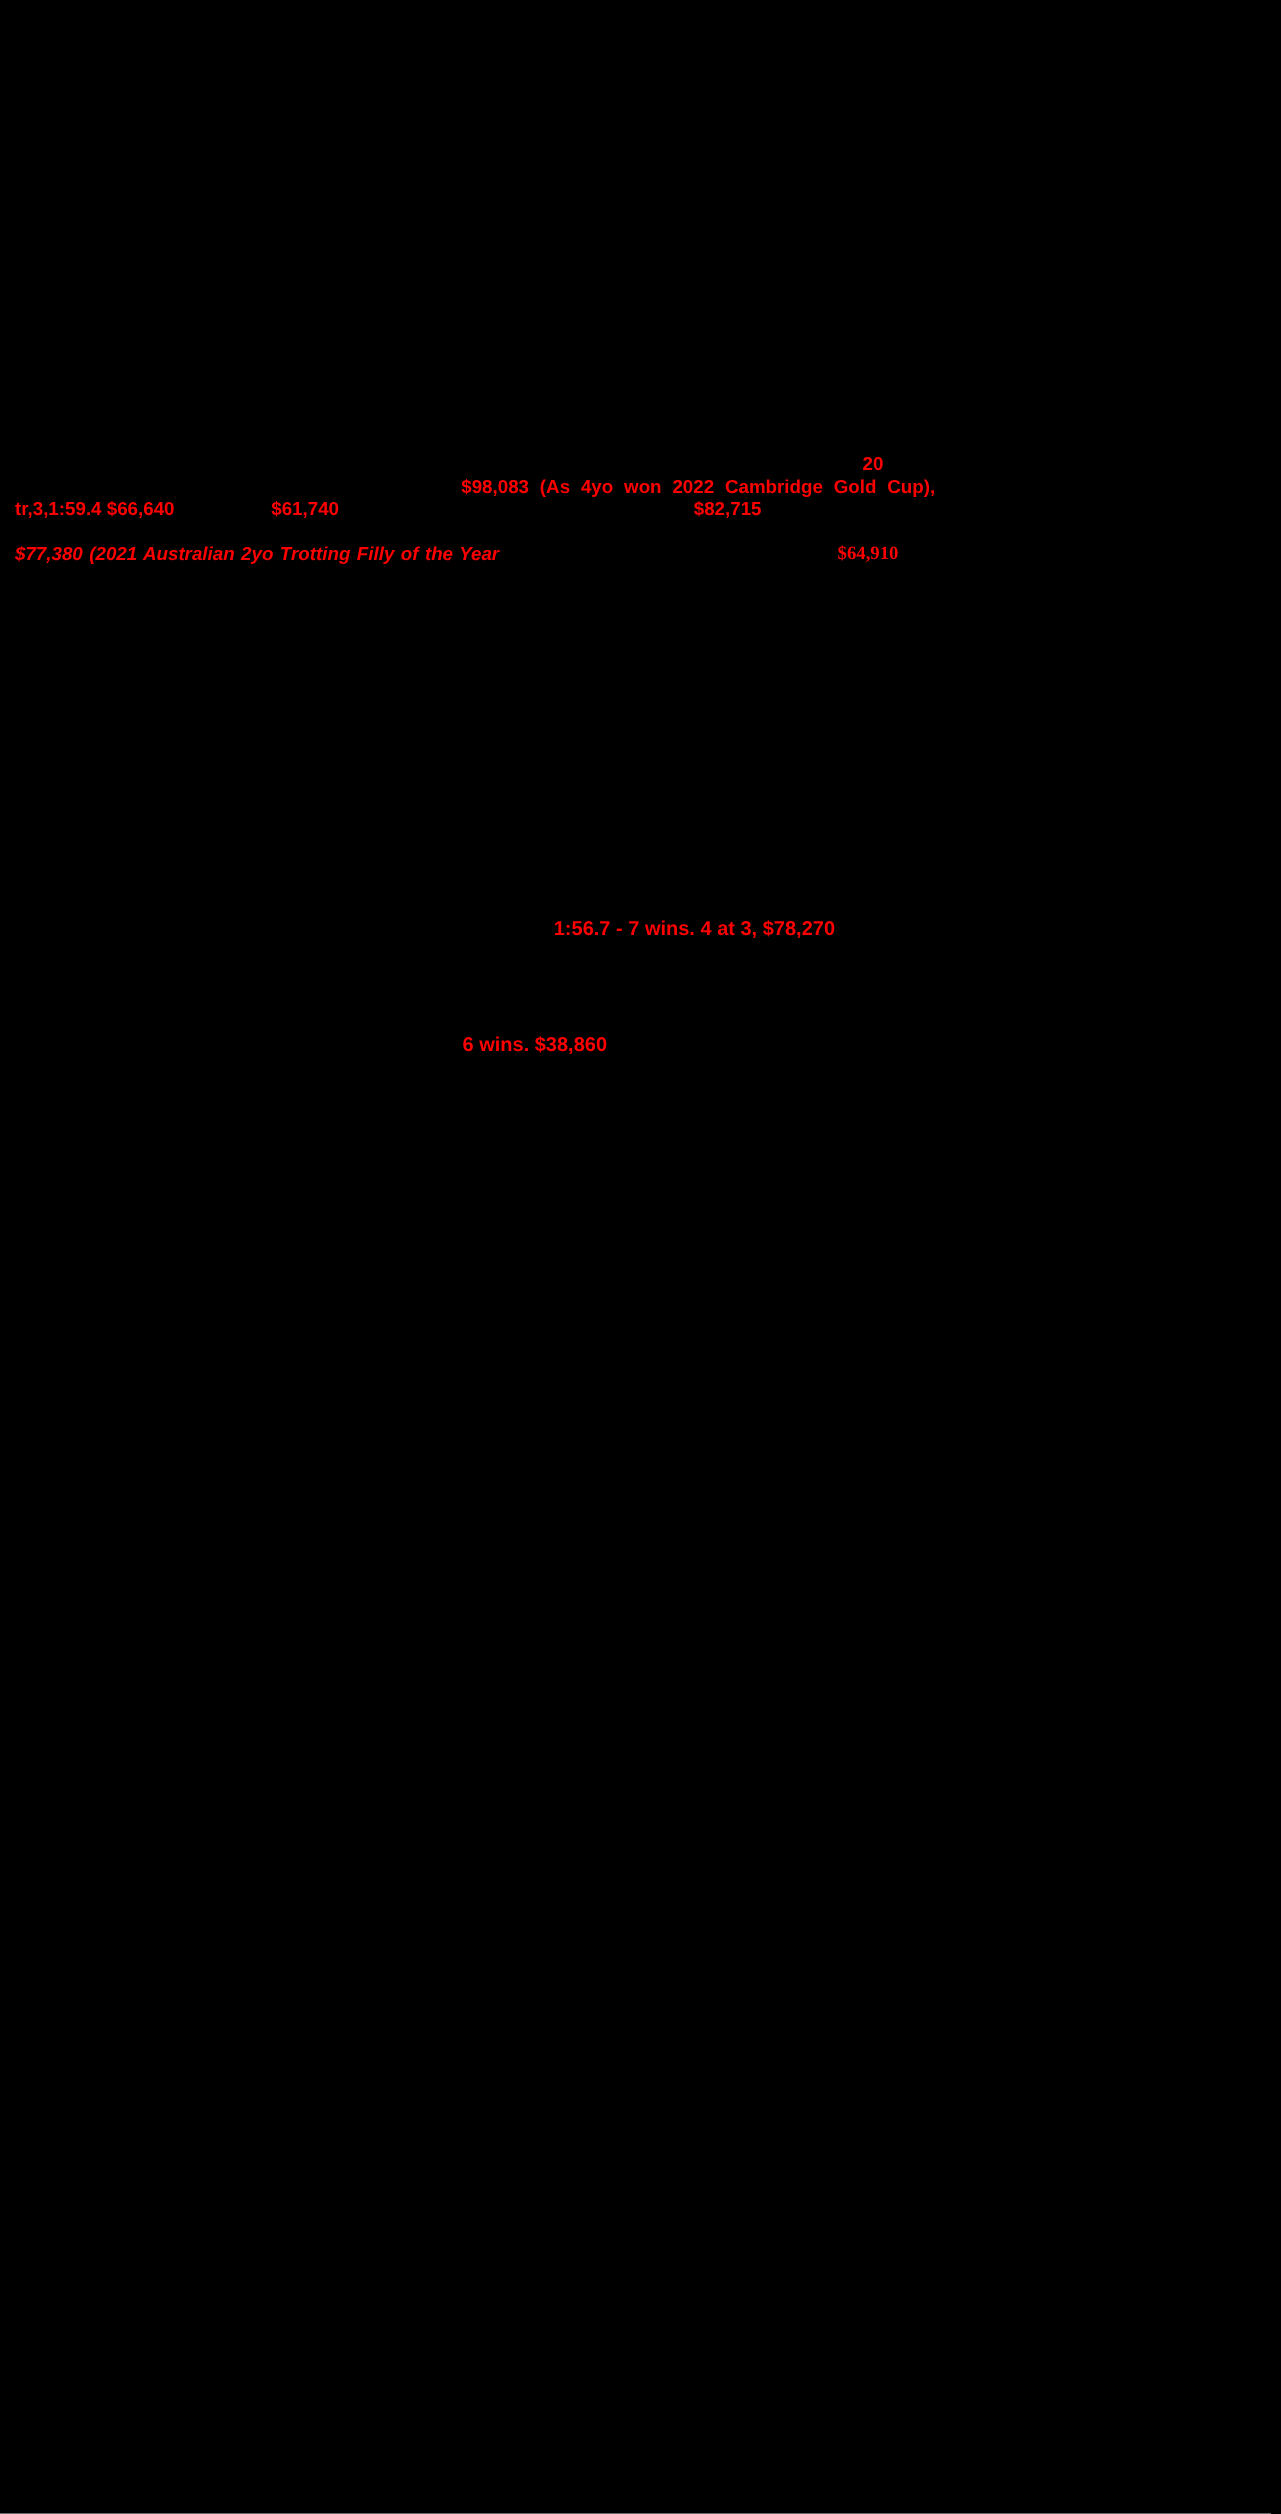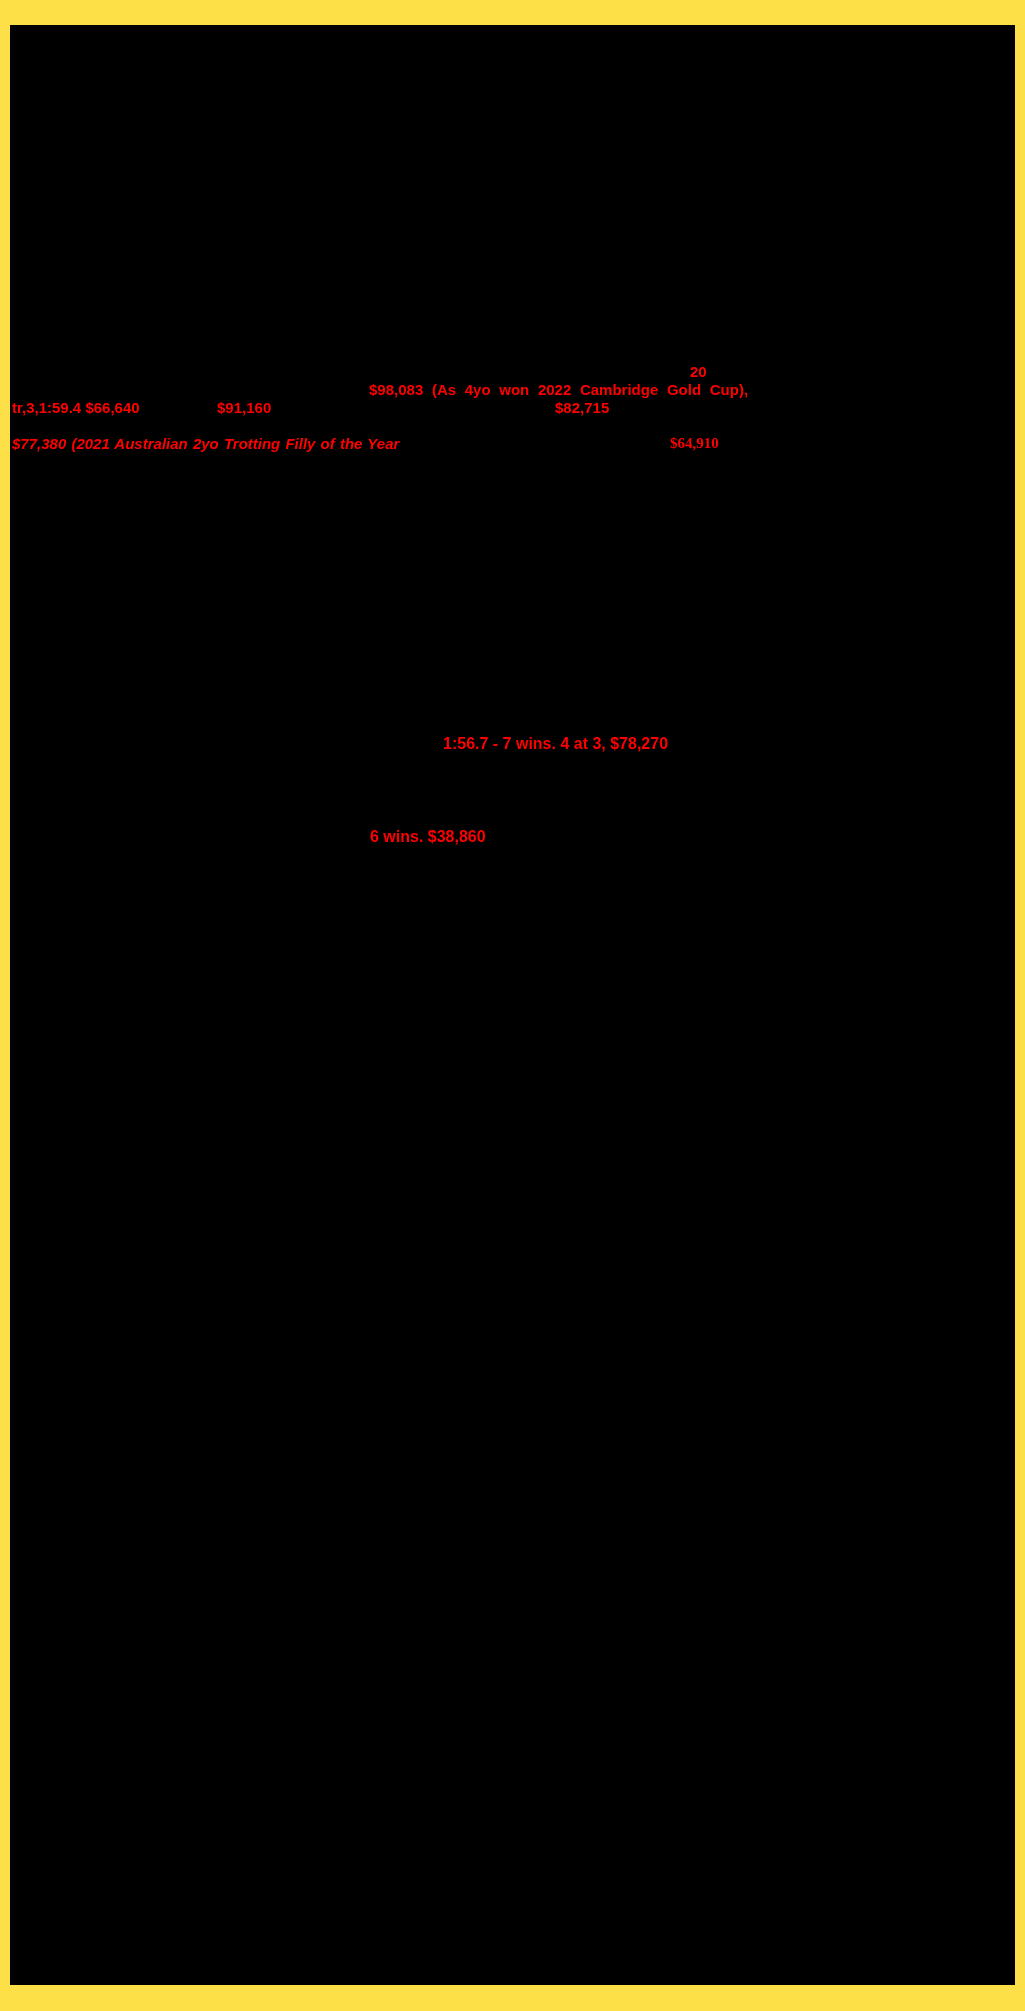--- a/index.html
+++ b/index.html
@@ -9,21 +9,21 @@
     width: 1025px;
     height: 2011px;
     font-family: "Liberation Sans", sans-serif;
     position: relative;
     overflow: hidden;
   }
   .page {
     position: relative;
     width: 1025px;
     height: 2011px;
-    background: #fde047;
+    background: #000000;
   }
   .doc {
     position: absolute;
     left: 10px;
     top: 25px;
     width: 1005px;
     height: 1960px;
     background: #000000;
     overflow: hidden;
   }
@@ -53,21 +53,21 @@
 </head>
 <body>
 
 <div class="page">
   <div class="doc">
 
     <span class="hl bold" style="left:680px; top:339px;">20</span>
 
     <span class="hl bold justified-wide" style="left:359px; top:357px;">$98,083 (As 4yo won 2022 Cambridge Gold Cup),</span>
 
-    <span class="hl bold" style="left:207px; top:375px;">$91,160</span>
+    <span class="hl bold" style="left:207px; top:375px;">$61,740</span>
 
     <span class="hl bold" style="left:545px; top:375px;">$82,715</span>
 
     <span class="hl bold" style="left:2px; top:375px;">tr,3,1:59.4  $66,640</span>
 
     <span class="hl bold slight-wide" style="left:2px; top:411px;">$77,380 (2021 Australian 2yo Trotting Filly of the Year</span>
 
     <span class="hl bold" style="left:660px; top:411px;font-family:Liberation Serif, serif;">$64,910</span>
 
     <span class="hl reg" style="left:433px; top:711px;">1:56.7 - 7 wins. 4 at 3, $78,270</span>

